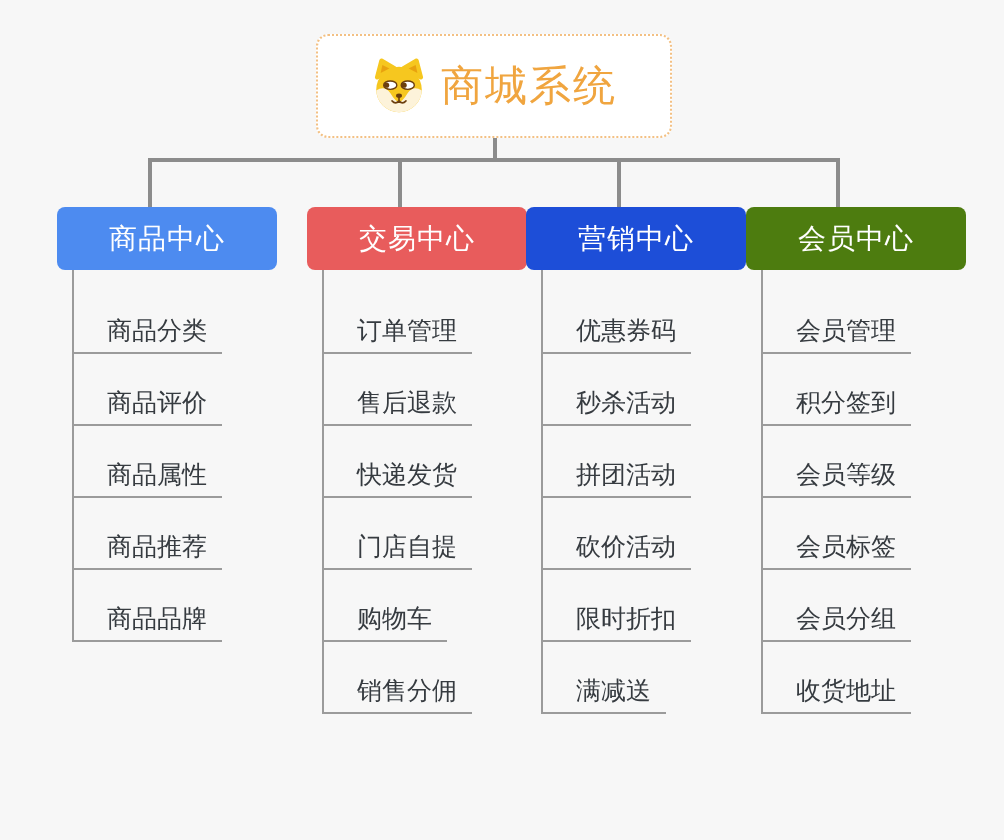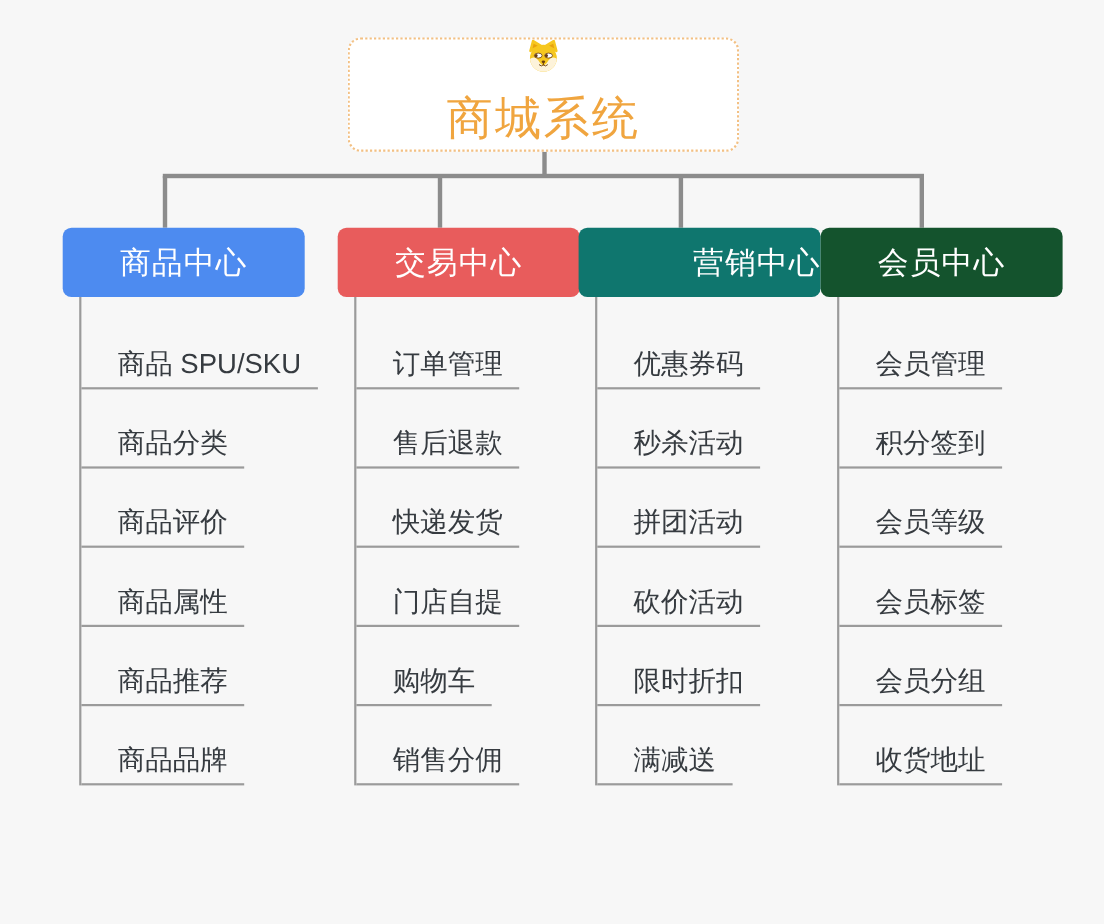--- a/index.html
+++ b/index.html
@@ -12,21 +12,21 @@
   .conn { position:absolute; background:#8c8c8c; }
   .conn.root-drop { left:493px; top:138px; width:4px; height:22px; }
   .conn.rail      { left:148px; top:158px; width:692px; height:4px; }
   .conn.drop      { top:160px; width:4px; height:47px; }
 
   
   .root-node {
     position:absolute; left:316px; top:34px; width:356px; height:104px;
     box-sizing:border-box; background:#ffffff;
     border:2px dotted #f3c083; border-radius:12px;
-    display:flex; align-items:center; justify-content:center; gap:14px;flex-direction:column;
+    display:flex; align-items:center; justify-content:center; gap:14px;
   }
   .root-title { font-size:42px; color:#f0a53f; letter-spacing:2px; white-space:nowrap; }
   .dog-icon { width:56px; height:56px; display:block; }
 
   
   .branch { position:absolute; top:0; }
   .branch-box {
     position:absolute; left:0; top:207px; width:220px; height:63px;
     border-radius:8px; display:flex; align-items:center; justify-content:center;
   }
@@ -85,23 +85,20 @@
     </svg>
     <span class="root-title">商城系统</span>
   </div>
 
   <div class="branch" style="left:57px">
     <div class="branch-box" style="background-color: rgb(77, 139, 240);">
       <span class="branch-label">商品中心</span>
     </div>
     <ul class="items">
       <li>
-          <span class="t">商品 SPU/SKU</span>
-        </li>
-      <li>
           <span class="t">商品分类</span>
         </li>
       <li>
           <span class="t">商品评价</span>
         </li>
       <li>
           <span class="t">商品属性</span>
         </li>
       <li>
           <span class="t">商品推荐</span>
@@ -132,21 +129,21 @@
       <li>
           <span class="t">购物车</span>
         </li>
       <li>
           <span class="t">销售分佣</span>
         </li>
     </ul>
   </div>
 
   <div class="branch" style="left:526px">
-    <div class="branch-box" style="background-color: #0f766e; justify-content: flex-end;">
+    <div class="branch-box" style="background-color: #1d4ed8;">
       <span class="branch-label">营销中心</span>
     </div>
     <ul class="items">
       <li>
           <span class="t">优惠券码</span>
         </li>
       <li>
           <span class="t">秒杀活动</span>
         </li>
       <li>
@@ -158,21 +155,21 @@
       <li>
           <span class="t">限时折扣</span>
         </li>
       <li>
           <span class="t">满减送</span>
         </li>
     </ul>
   </div>
 
   <div class="branch" style="left:746px">
-    <div class="branch-box" style="background-color: #14532d;">
+    <div class="branch-box" style="background-color: #4d7c0f;">
       <span class="branch-label">会员中心</span>
     </div>
     <ul class="items">
       <li>
           <span class="t">会员管理</span>
         </li>
       <li>
           <span class="t">积分签到</span>
         </li>
       <li>

